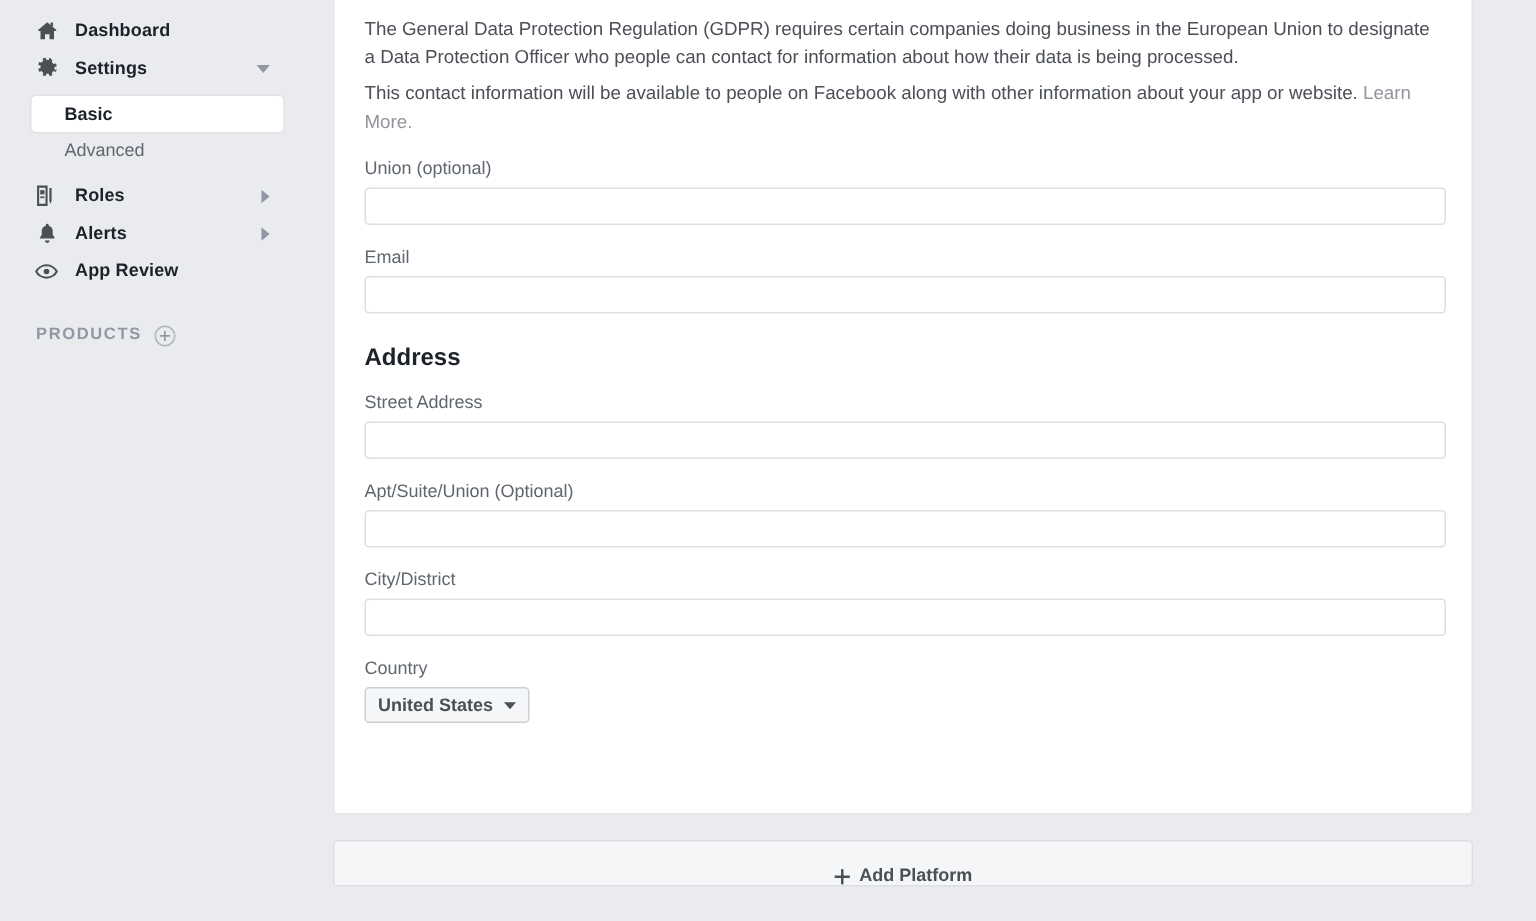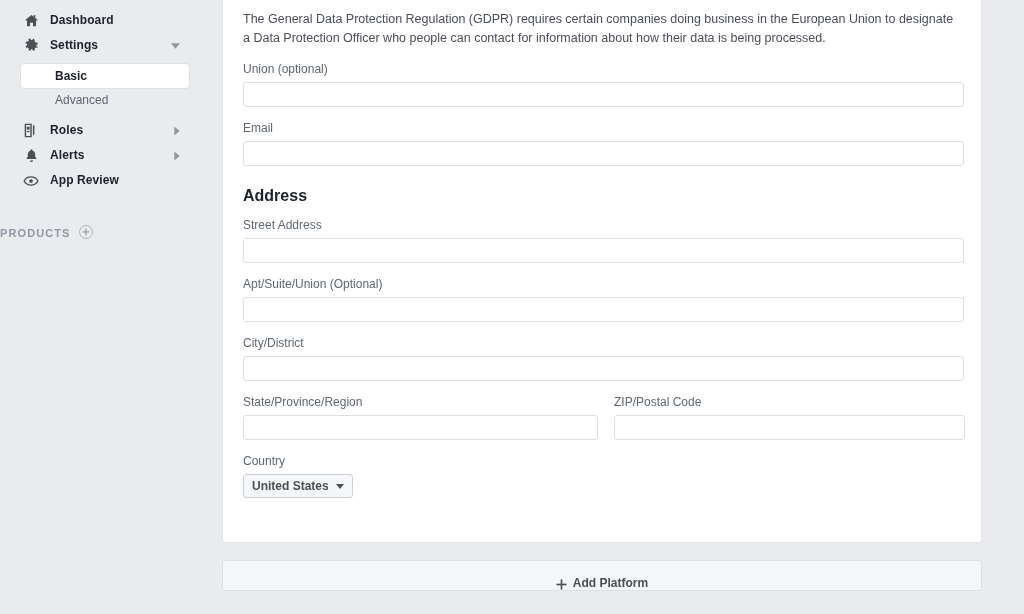--- a/index.html
+++ b/index.html
@@ -72,21 +72,21 @@
     color: #9197a3;
     display: flex;
     align-items: center;
   }
 
   .nav-sub {
     display: flex;
     align-items: center;
     height: 24px;
     margin: 0 16px 0 21px;
-    padding-left: 34px;
+    padding-left: 22px;
     border-radius: 3px;
     cursor: pointer;
     user-select: none;
   }
   .nav-sub-label {
     font-size: 12px;
     color: #606770;
     line-height: 24px;
     white-space: nowrap;
   }
@@ -96,22 +96,23 @@
   }
   .nav-sub.selected .nav-sub-label {
     color: #1d2129;
     font-weight: bold;
   }
 
   .spacer-sm { height: 6px; }
 
   .products-row {
     display: flex;
-    align-items: flex-end;
+    align-items: flex-start;
     height: 22px;
+    padding-left: 24px;
     margin-top: 24px;
   }
   .products-label {
     font-size: 11px;
     font-weight: bold;
     letter-spacing: 1.1px;
     color: #9197a3;
     margin-right: 8px;
   }
   .plus-circle {
@@ -349,20 +350,21 @@
           <rect x="0.8" y="4.2" width="8.4" height="1.4"></rect>
         </svg>
       </span>
     </div>
   </div>
 
   <div class="card">
 
     <div class="intro">
       <p>The General Data Protection Regulation (GDPR) requires certain companies doing business in the European Union to designate a Data Protection Officer who people can contact for information about how their data is being processed.</p>
+      <p class="second"><span>This contact information will be available to people on Facebook along with other information about your app or website. </span><a class="learn-more">Learn More.</a></p>
     </div>
 
     <div class="field-block">
       <label class="field-label">Union (optional)</label>
       <input class="text-input" type="text" placeholder="" style="">
     </div>
 
     <div class="field-block">
       <label class="field-label">Email</label>
       <input class="text-input" type="text" placeholder="" style="">
@@ -378,30 +380,20 @@
     <div class="field-block">
       <label class="field-label">Apt/Suite/Union (Optional)</label>
       <input class="text-input" type="text" placeholder="" style="">
     </div>
 
     <div class="field-block">
       <label class="field-label">City/District</label>
       <input class="text-input" type="text" placeholder="" style="">
     </div>
 
-    <div class="row-2col">
-      <div class="col-left">
-        <label class="field-label">State/Province/Region</label>
-        <input class="text-input" type="text" placeholder="" style="">
-      </div>
-      <div class="col-right">
-        <label class="field-label">ZIP/Postal Code</label>
-        <input class="text-input" type="text" placeholder="" style="">
-      </div>
-    </div>
 
     <div class="country-block">
       <label class="field-label">Country</label>
       <div class="dropdown-btn">
         <span>United States</span>
         <span class="dropdown-caret">
           <svg width="8" height="5" viewBox="0 0 10 6" fill="currentColor">
               <path d="M0 0h10L5 6z"></path>
             </svg>
         </span>

